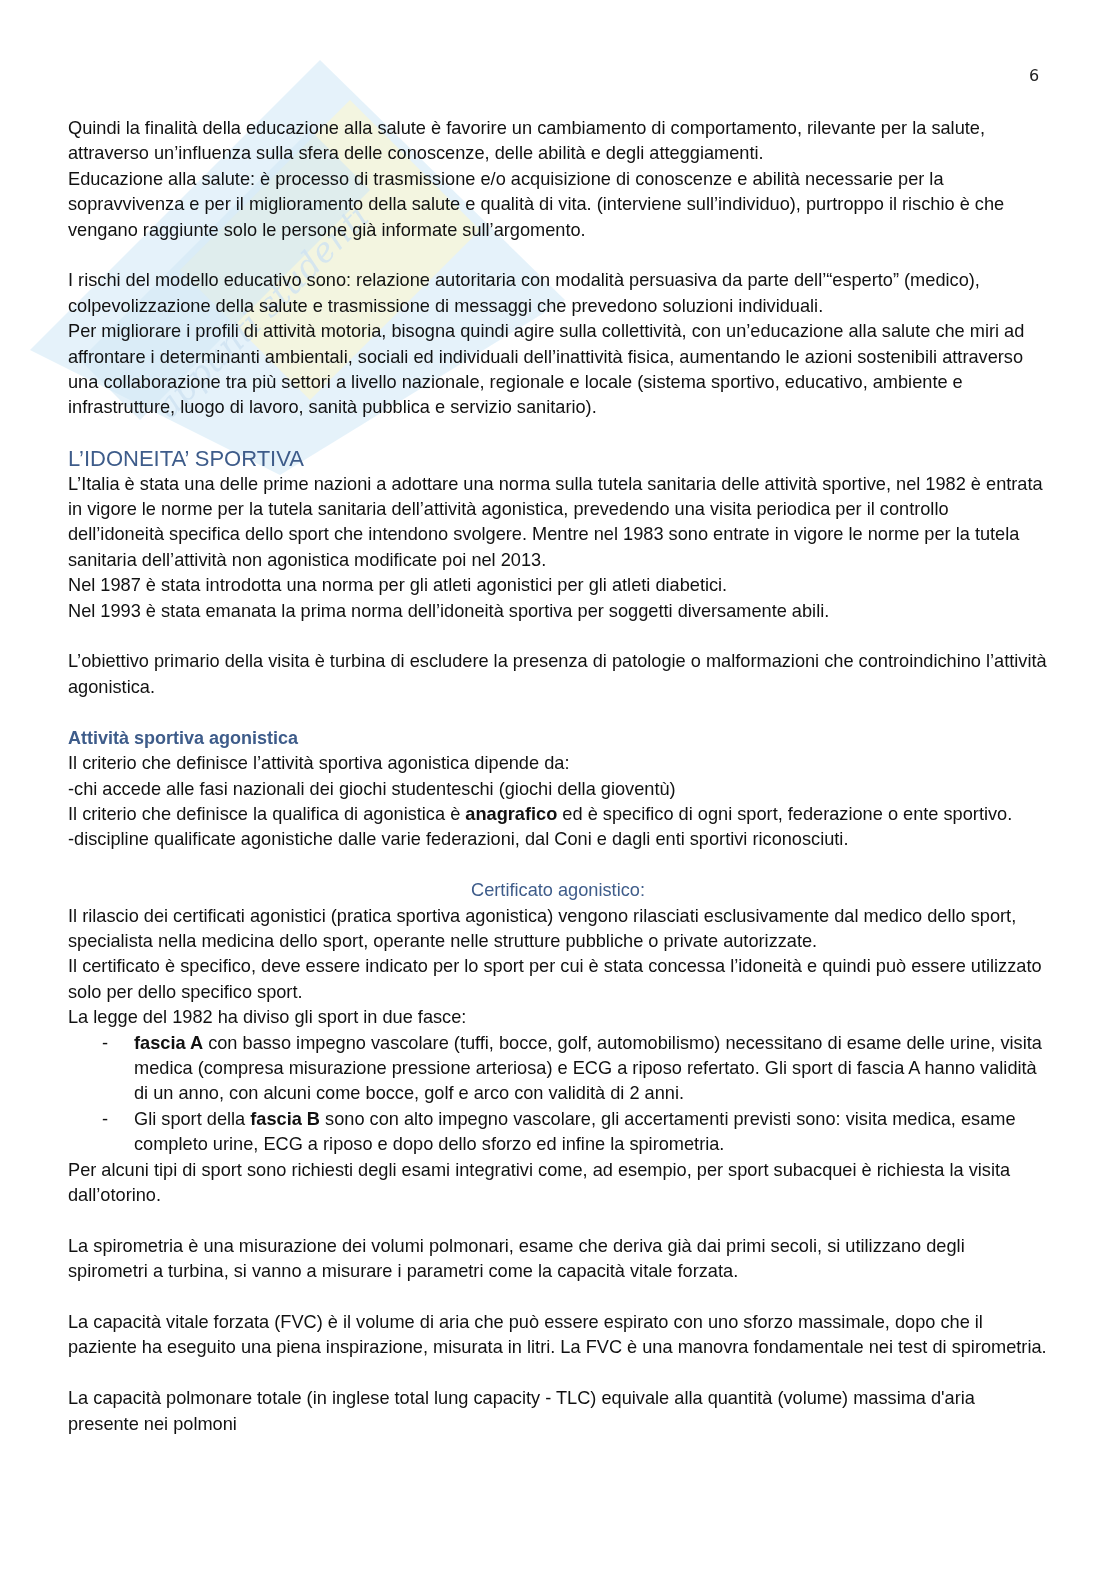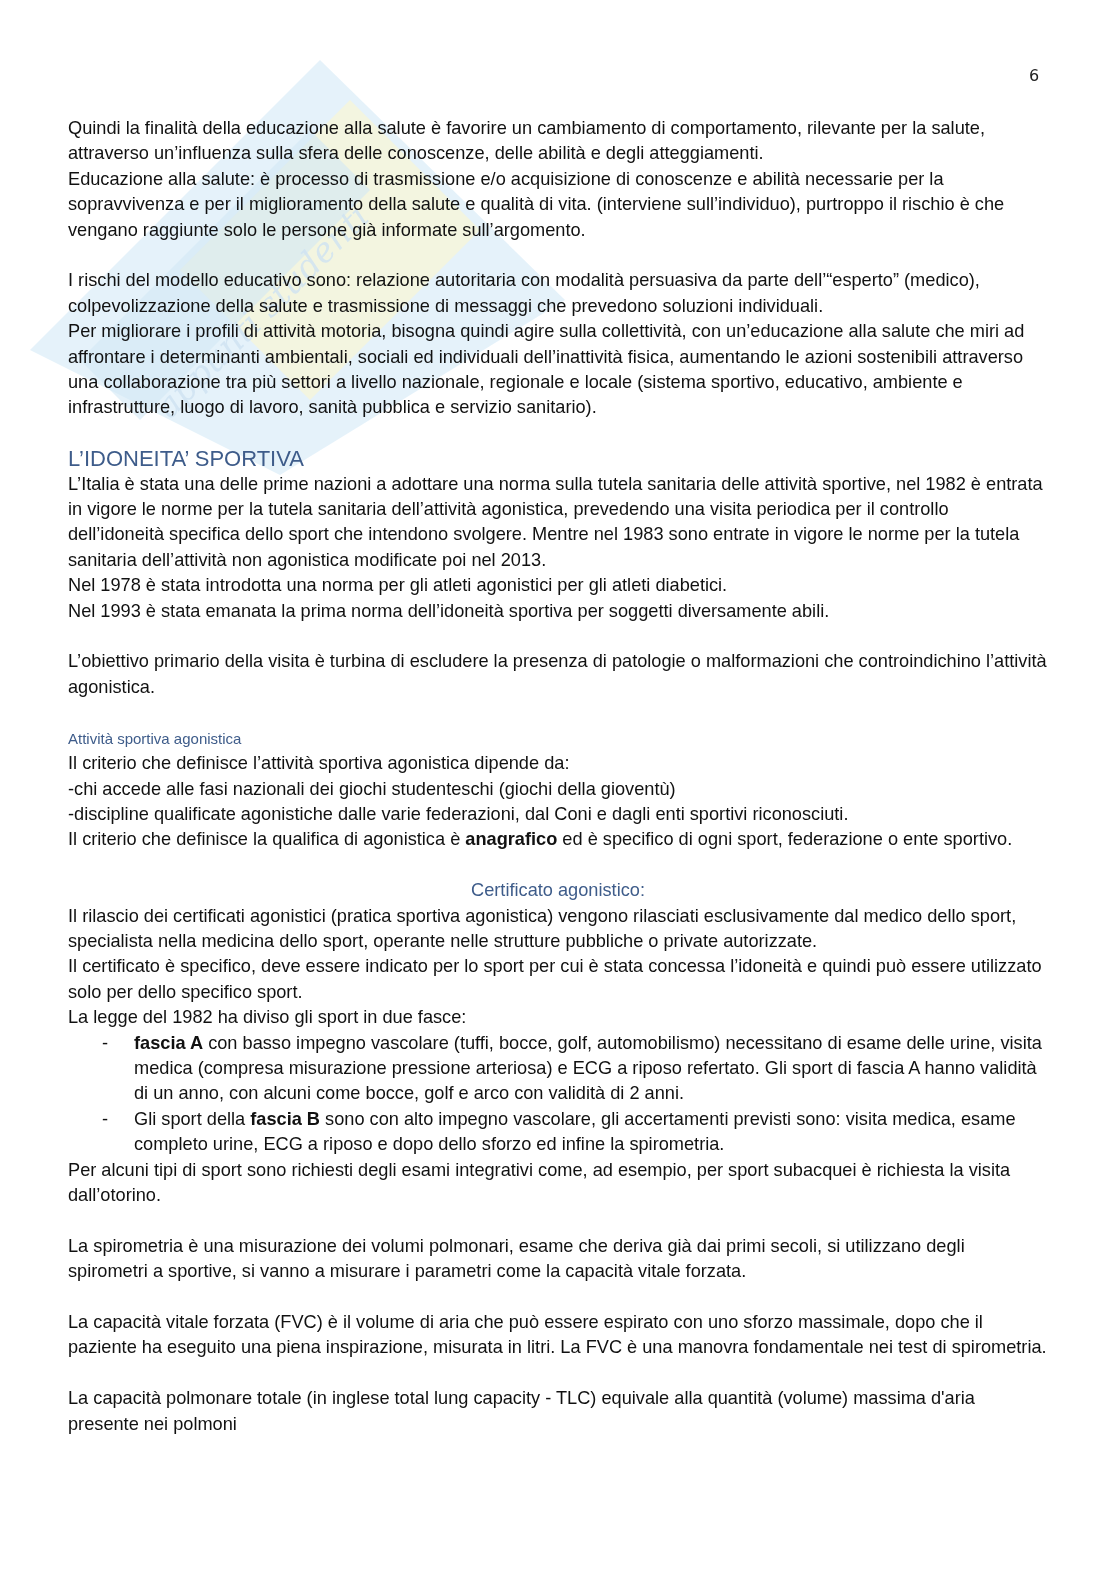--- a/index.html
+++ b/index.html
@@ -88,34 +88,34 @@
     <div class="gap"></div>
     <p>I rischi del modello educativo sono: relazione autoritaria con modalità persuasiva da parte dell’“esperto” (medico), colpevolizzazione della salute e trasmissione di messaggi che prevedono soluzioni individuali.</p>
     <p>Per migliorare i profili di attività motoria, bisogna quindi agire sulla collettività, con un’educazione alla salute che miri ad affrontare i determinanti ambientali, sociali ed individuali dell’inattività fisica, aumentando le azioni sostenibili attraverso una collaborazione tra più settori a livello nazionale, regionale e locale (sistema sportivo, educativo, ambiente e infrastrutture, luogo di lavoro, sanità pubblica e servizio sanitario).</p>
   </section>
 
   <div class="gap"></div>
 
   <section>
     <h2 class="heading" style="font-size:22px;font-weight:normal;">L’IDONEITA’ SPORTIVA</h2>
     <p>L’Italia è stata una delle prime nazioni a adottare una norma sulla tutela sanitaria delle attività sportive, nel 1982 è entrata in vigore le norme per la tutela sanitaria dell’attività agonistica, prevedendo una visita periodica per il controllo dell’idoneità specifica dello sport che intendono svolgere. Mentre nel 1983 sono entrate in vigore le norme per la tutela sanitaria dell’attività non agonistica modificate poi nel 2013.</p>
-    <p>Nel 1978 è stata introdotta una norma per gli atleti agonistici per gli atleti diabetici.</p>
+    <p>Nel 1987 è stata introdotta una norma per gli atleti agonistici per gli atleti diabetici.</p>
     <p>Nel 1993 è stata emanata la prima norma dell’idoneità sportiva per soggetti diversamente abili.</p>
     <div class="gap"></div>
     <p>L’obiettivo primario della visita è turbina di escludere la presenza di patologie o malformazioni che controindichino l’attività agonistica.</p>
   </section>
 
   <div class="gap"></div>
 
   <section>
-    <h3 class="heading" style="font-size:15px;font-weight:normal;">Attività sportiva agonistica</h3>
+    <h3 class="heading" style="font-size:18px;font-weight:bold;">Attività sportiva agonistica</h3>
     <p>Il criterio che definisce l’attività sportiva agonistica dipende da:</p>
     <p>-chi accede alle fasi nazionali dei giochi studenteschi (giochi della gioventù)</p>
+    <p><span>Il criterio che definisce la qualifica di agonistica è </span><b>anagrafico</b><span> ed è specifico di ogni sport, federazione o ente sportivo.</span></p>
     <p>-discipline qualificate agonistiche dalle varie federazioni, dal Coni e dagli enti sportivi riconosciuti.</p>
-    <p><span>Il criterio che definisce la qualifica di agonistica è </span><b>anagrafico</b><span> ed è specifico di ogni sport, federazione o ente sportivo.</span></p>
   </section>
 
   <div class="gap"></div>
 
   <section>
     <h3 class="heading" style="font-size:18.2px;font-weight:normal;text-align:center;">Certificato agonistico:</h3>
     <p>Il rilascio dei certificati agonistici (pratica sportiva agonistica) vengono rilasciati esclusivamente dal medico dello sport, specialista nella medicina dello sport, operante nelle strutture pubbliche o private autorizzate.</p>
     <p>Il certificato è specifico, deve essere indicato per lo sport per cui è stata concessa l’idoneità e quindi può essere utilizzato solo per dello specifico sport.</p>
     <p>La legge del 1982 ha diviso gli sport in due fasce:</p>
     <ul class="fasce">
@@ -125,20 +125,20 @@
       <li>
         <span class="dash">-</span><span>Gli sport della </span><b>fascia B</b><span> sono con alto impegno vascolare, gli accertamenti previsti sono: visita medica, esame completo urine, ECG a riposo e dopo dello sforzo ed infine la spirometria.</span>
       </li>
     </ul>
     <p>Per alcuni tipi di sport sono richiesti degli esami integrativi come, ad esempio, per sport subacquei è richiesta la visita dall’otorino.</p>
   </section>
 
   <div class="gap"></div>
 
   <section>
-    <p>La spirometria è una misurazione dei volumi polmonari, esame che deriva già dai primi secoli, si utilizzano degli spirometri a sportive, si vanno a misurare i parametri come la capacità vitale forzata.</p>
+    <p>La spirometria è una misurazione dei volumi polmonari, esame che deriva già dai primi secoli, si utilizzano degli spirometri a turbina, si vanno a misurare i parametri come la capacità vitale forzata.</p>
     <div class="gap"></div>
     <p>La capacità vitale forzata (FVC) è il volume di aria che può essere espirato con uno sforzo massimale, dopo che il paziente ha eseguito una piena inspirazione, misurata in litri. La FVC è una manovra fondamentale nei test di spirometria.</p>
     <div class="gap"></div>
     <p>La capacità polmonare totale (in inglese total lung capacity - TLC) equivale alla quantità (volume) massima d'aria presente nei polmoni</p>
   </section>
 
 </div>
 
 </body></html>

